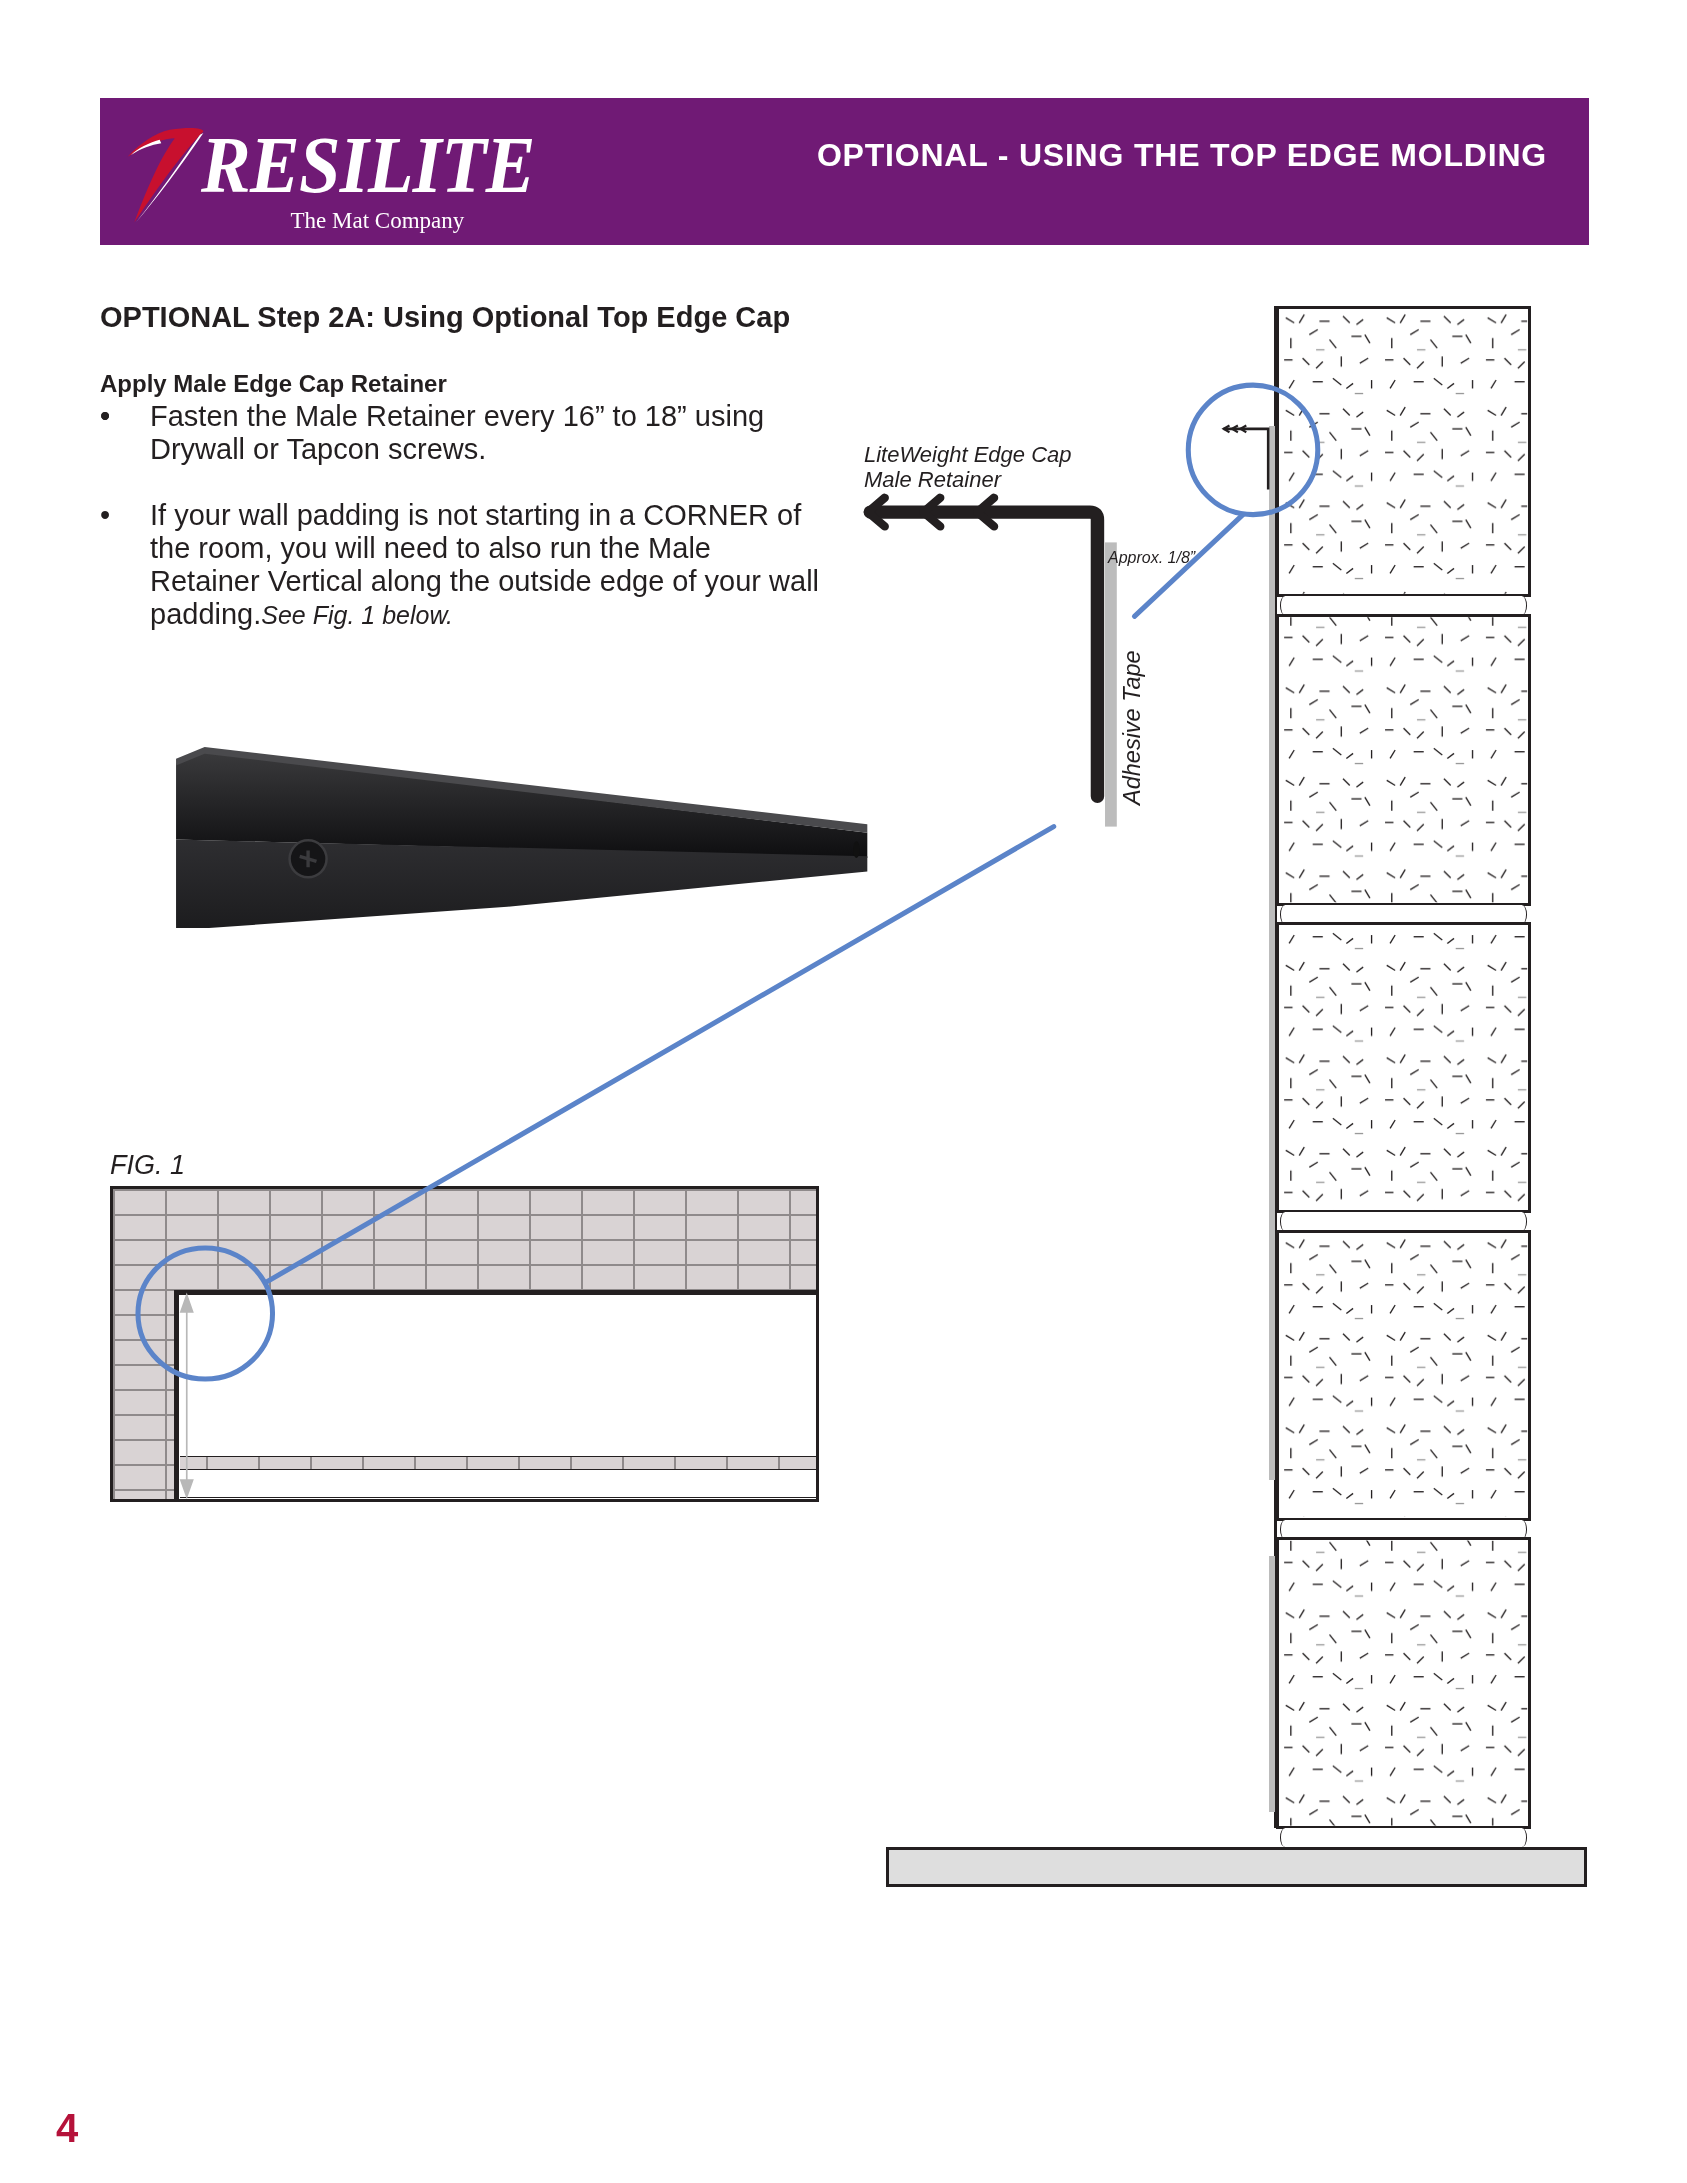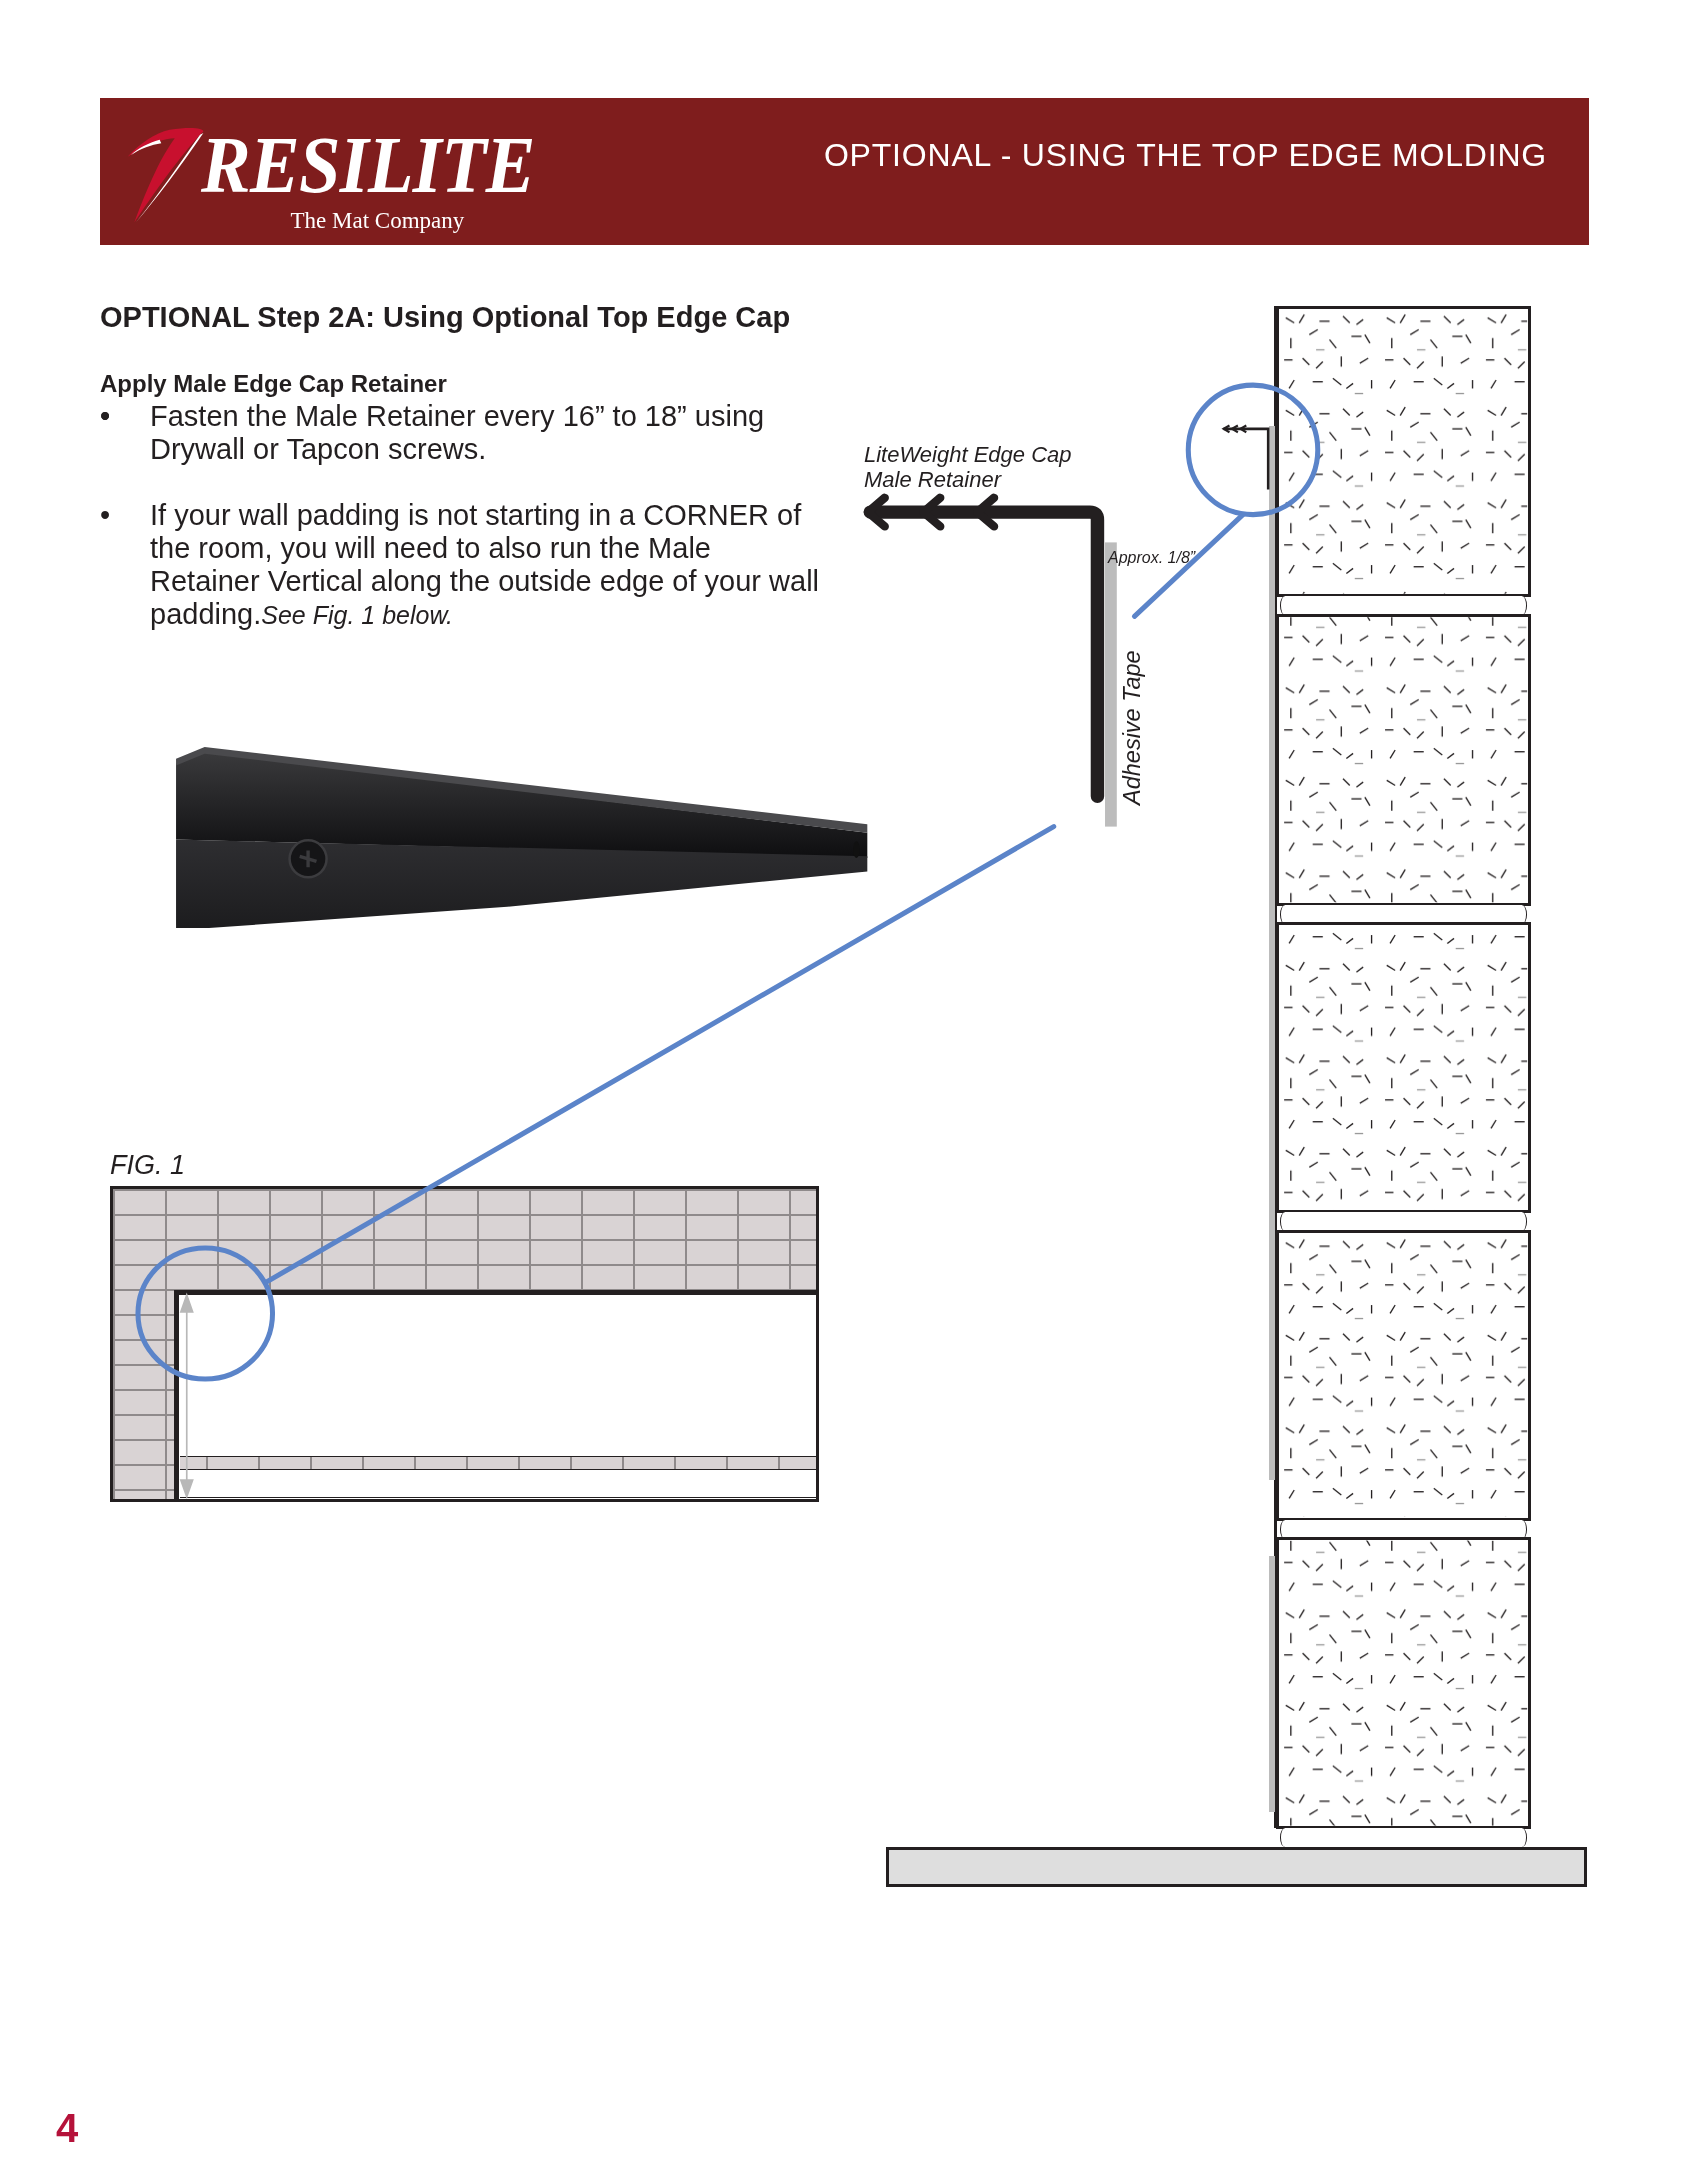--- a/index.html
+++ b/index.html
@@ -1,29 +1,29 @@
 <!DOCTYPE html>
 <html style="font-size:13.5px"><head>
 <meta charset="utf-8">
 <style>
   html, body { margin:0; padding:0; background:#ffffff; }
   body { width:1687px; height:2183px; position:relative; overflow:hidden;
          font-family:"Liberation Sans", sans-serif; color:#231f20; }
   .abs { position:absolute; }
 
   
-  .header { left:100px; top:98px; width:1489px; height:147px; background:#7f1d1d; }
+  .header { left:100px; top:98px; width:1489px; height:147px; background:#701a75; }
   .logo { left:18.5px; top:17px; width:454px; height:118px; }
   .logo-word { position:absolute; left:82px; top:10px; font-family:"Liberation Serif", serif;
                font-weight:bold; font-style:italic; font-size:81px; line-height:81px; color:#ffffff;
                letter-spacing:-0.8px; transform:scaleX(0.92); transform-origin:left top; }
   .logo-tag { position:absolute; left:172px; top:93px; font-family:Liberation Serif, serif;
               font-size:23px; color:#ffffff; line-height:25px; }
   .logo-swoosh { position:absolute; left:0; top:8.4px; width:93px; height:101px; }
-  .header-title { right:42px; top:38px; font-size:32px; font-weight:normal; color:#ffffff;
+  .header-title { right:42px; top:38px; font-size:32px; font-weight:bold; color:#ffffff;
                   letter-spacing:0.8px; line-height:39px; white-space:nowrap; }
 
   
   .step-title { left:100px; top:300px; font-size:29px; font-weight:bold; line-height:34px; white-space:nowrap; }
   .sub-title { left:100px; top:367px; font-size:24px; font-weight:bold; line-height:34px; white-space:nowrap; }
   .bullets { left:100px; top:400px; width:723px; }
   .bullet { position:relative; padding-left:50px; font-size:29px; line-height:33px; }
   .bullet .dot { position:absolute; left:0; top:0; width:25px; }
   .bullet.gap { margin-top:33px; }
   .bullet em { font-size:25px; }

